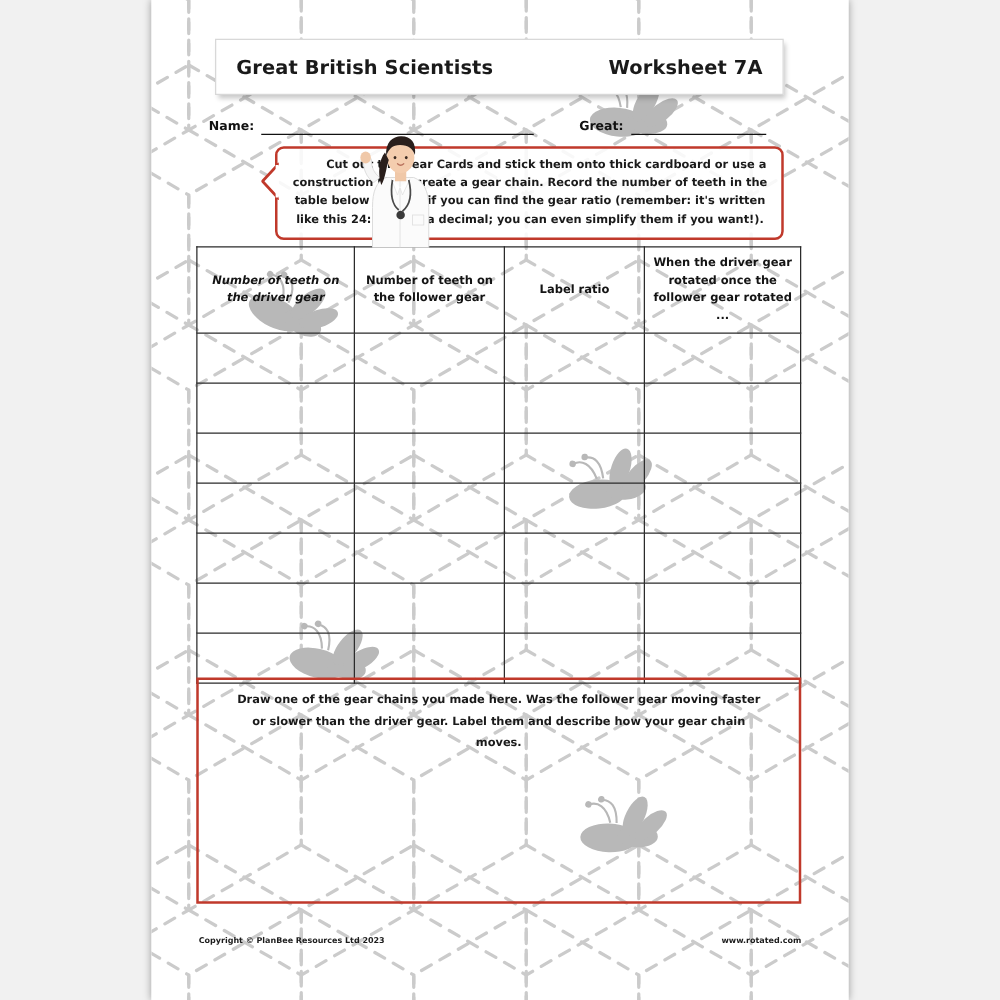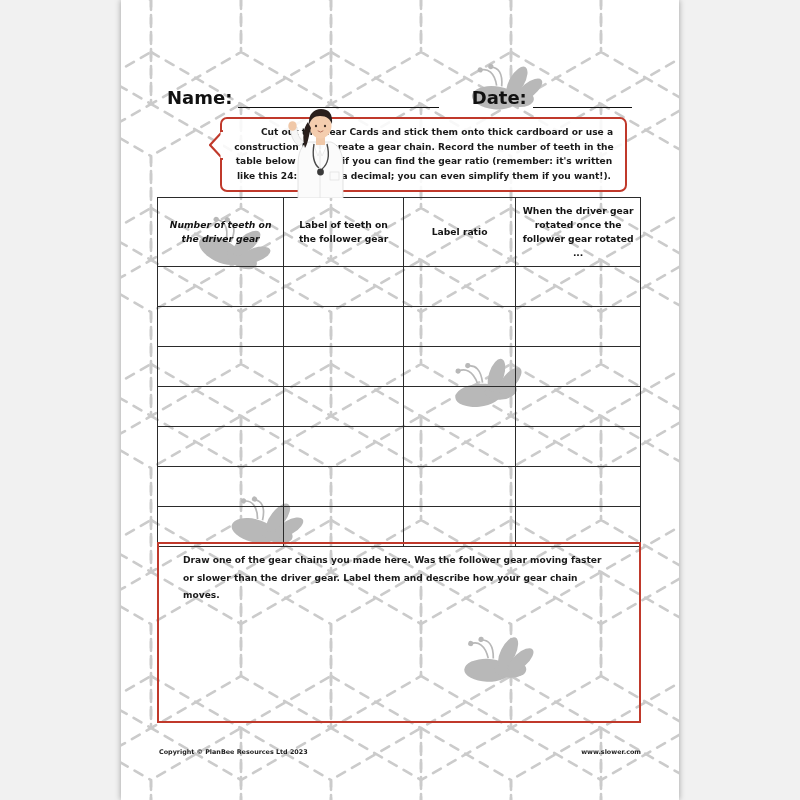--- a/index.html
+++ b/index.html
@@ -78,21 +78,21 @@
     left: 46px;
     top: 84px;
     width: 465px;
     height: 24px;
     display: flex;
     align-items: flex-end;
   }
   .nd-label {
     font-family: "DejaVu Sans", sans-serif;
     font-weight: bold;
-    font-size: 18px;
+    font-size: 10px;
     color: #111;
     white-space: nowrap;
     line-height: 1;
     padding-bottom: 1px;
   }
   .nd-rule {
     border-bottom: 1.6px solid #111;
     height: 14px;
     margin: 0 0 0 6px;
   }
@@ -185,21 +185,21 @@
     box-sizing: border-box;
     z-index: 2;
     background: transparent;
   }
   .draw-text {
     font-family: "DejaVu Sans", sans-serif;
     font-size: 9.1px;
     font-weight: bold;
     line-height: 1.95;
     color: #1a1a1a;
-    text-align: left;
+    text-align: center;
     padding: 8px 24px 0 24px;
   }
 
   
   .footer {
     position: absolute;
     left: 38px;
     top: 748px;
     width: 482px;
     display: flex;
@@ -318,26 +318,30 @@
       <g>
         <use href="#bee-shape" x="108" y="500" transform="rotate(26 142 526)"></use>
       </g>
       <g>
         <use href="#bee-shape" x="340" y="638" transform="rotate(14 374 664)"></use>
       </g>
     </svg>
 
     <div id="content">
 
+      <div class="title-panel">
+        <span class="title-left">Great British Scientists</span>
+        <span class="title-right">Worksheet 7A</span>
+      </div>
 
       <div class="namedate">
         <span class="nd-label">Name:</span>
         <span class="nd-rule name"></span>
         <span class="nd-gap"></span>
-        <span class="nd-label">Date:</span>
+        <span class="nd-label">Great:</span>
         <span class="nd-rule date"></span>
       </div>
 
       <svg class="scientist" viewBox="0 0 74 92" width="74" height="92">
 
         <path d="M12 40 C6 36, 3 28, 4 22 L10 21 C10 27, 12 33, 17 36 Z" fill="#f6f6f6" stroke="#d9d9d9" stroke-width="0.7"></path>
         <ellipse cx="5.5" cy="20" rx="4.2" ry="4.8" fill="#f0c8a8"></ellipse>
 
         <path d="M22 36 C14 39, 11 47, 11 60 L11 92 L56 92 L56 60 C56 47, 52 39, 44 36 Z" fill="#fbfbfb" stroke="#dcdcdc" stroke-width="0.8"></path>
 
@@ -369,21 +373,21 @@
           <path d="M14 1 L1 15 L14 29" fill="#ffffff" stroke="#c0392b" stroke-width="2.2" stroke-linejoin="round" stroke-linecap="round"></path>
           <path d="M13 2 L13 28" stroke="#ffffff" stroke-width="3"></path>
         </svg>
         <div class="bubble-text">Cut out the Gear Cards and stick them onto thick cardboard or use a construction kit to create a gear chain. Record the number of teeth in the table below and see if you can find the gear ratio (remember: it's written like this 24:12 or as a decimal; you can even simplify them if you want!).</div>
       </div>
 
       <table class="gear-table">
         <thead>
           <tr>
             <th class="col-1">Number of teeth on the driver gear</th>
-            <th class="col-2">Label of teeth on the follower gear</th>
+            <th class="col-2">Number of teeth on the follower gear</th>
             <th class="col-3">Label ratio</th>
             <th class="col-4">When the driver gear rotated once the follower gear rotated ...</th>
           </tr>
         </thead>
         <tbody id="table-body">
             <tr>
               <td class="col-1"></td>
               <td class="col-2"></td>
               <td class="col-3"></td>
               <td class="col-4"></td>
@@ -426,18 +430,18 @@
             </tr>
           </tbody>
       </table>
 
       <div class="draw-box">
         <div class="draw-text">Draw one of the gear chains you made here. Was the follower gear moving faster or slower than the driver gear. Label them and describe how your gear chain moves.</div>
       </div>
 
       <div class="footer">
         <span class="footer-left">Copyright © PlanBee Resources Ltd 2023</span>
-        <span class="footer-right">www.slower.com</span>
+        <span class="footer-right">www.rotated.com</span>
       </div>
 
     </div>
   </div>
 </div>
 
 </body></html>

